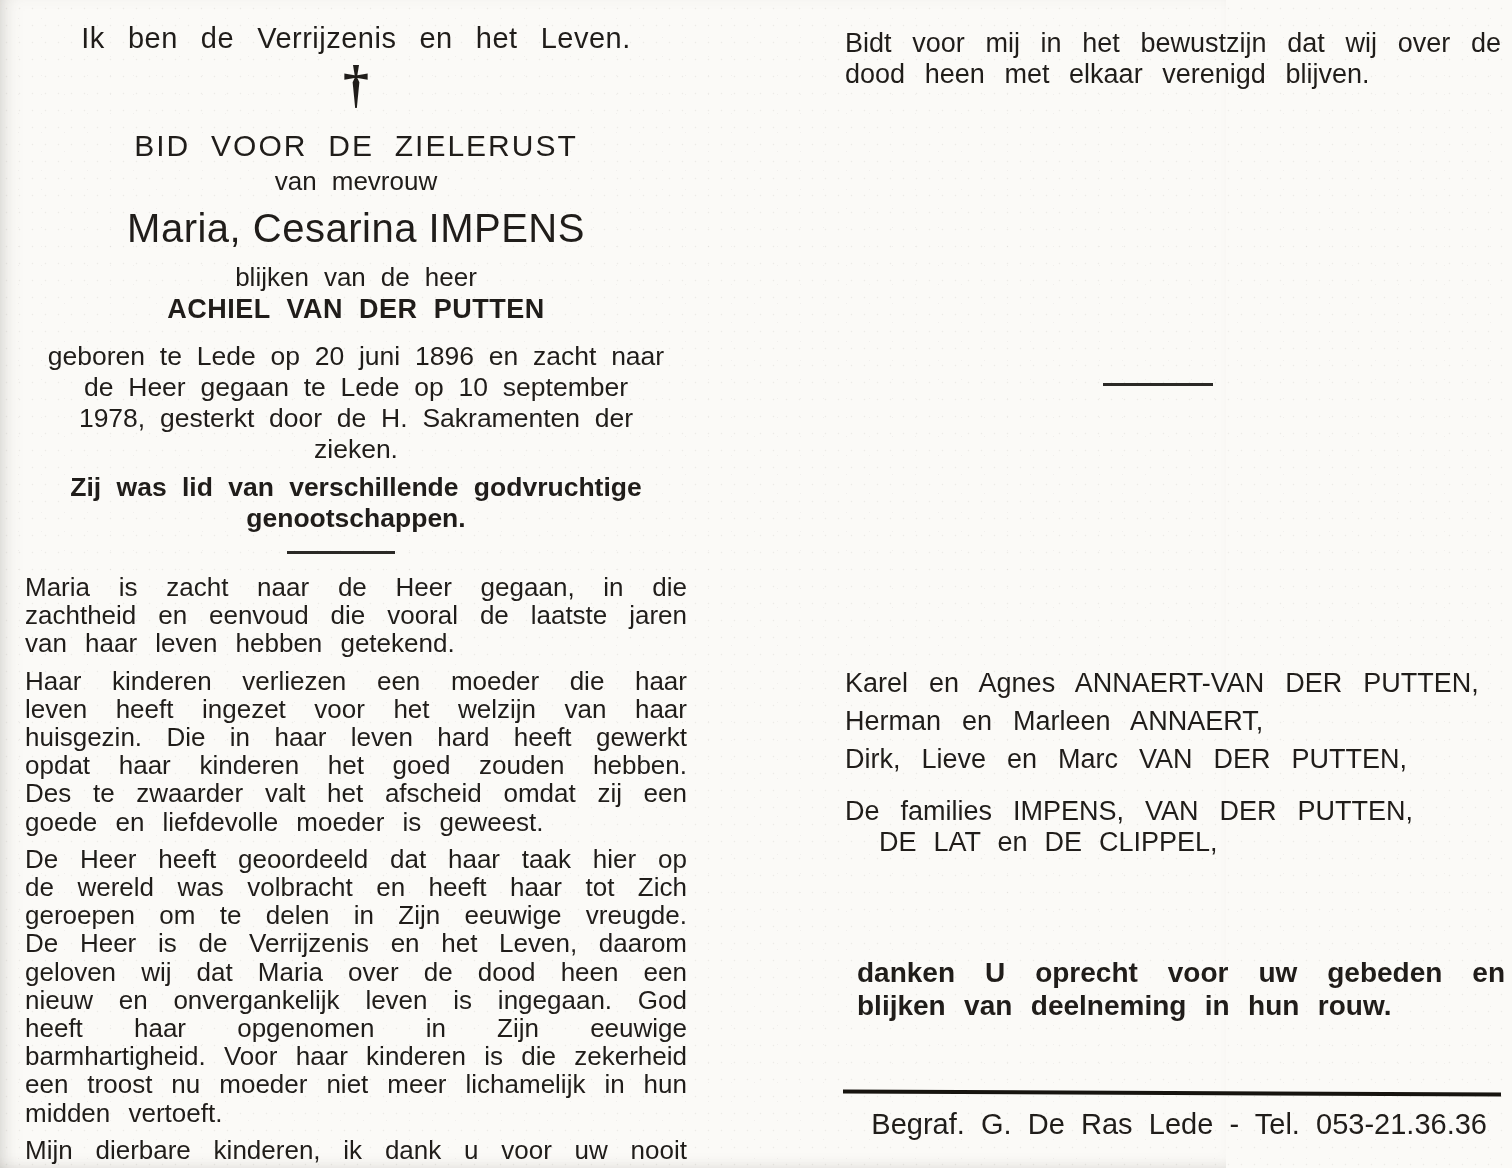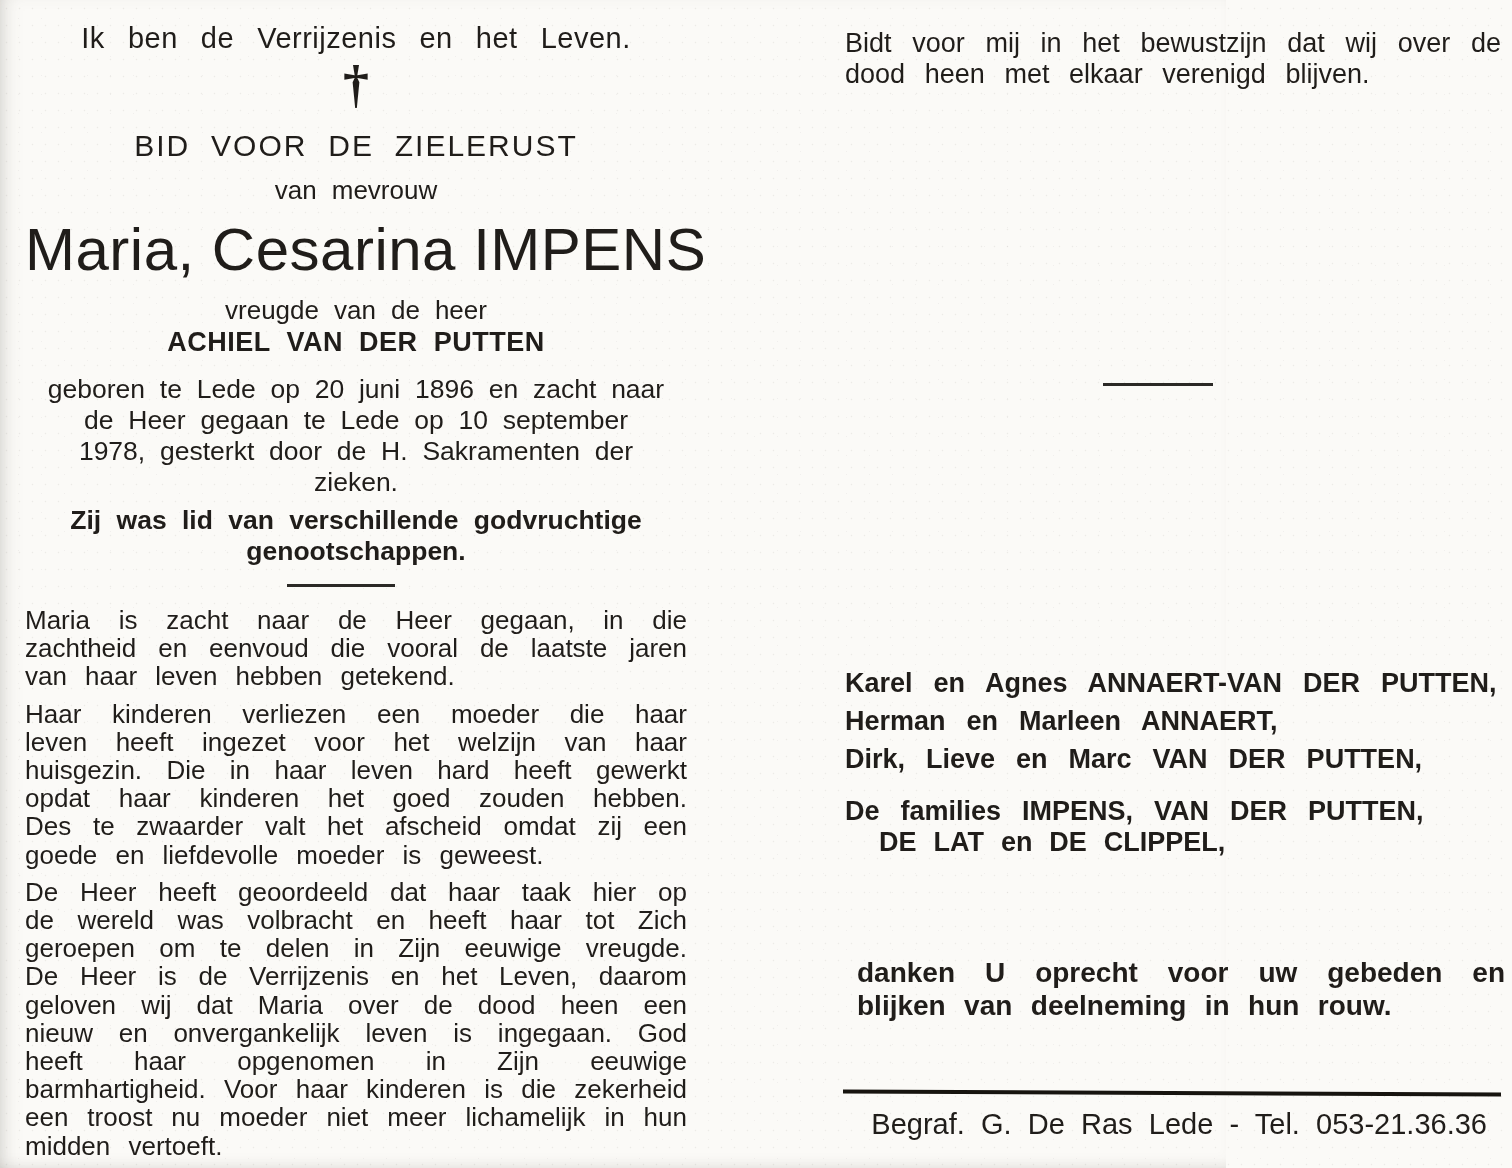--- a/index.html
+++ b/index.html
@@ -51,26 +51,26 @@
     margin-top: 16px;
     text-align: center;
     font-size: 30px;
     letter-spacing: 2px;
     word-spacing: 0.35em;
   }
   .pray-sub {
     text-align: center;
     font-size: 26px;
     word-spacing: 0.3em;
-    margin-top: 12px;
+    margin-top: 3px;
   }
   .deceased-name {
     margin-top: 9px;
     text-align: center;
-    font-size: 60px;
+    font-size: 40px;
     letter-spacing: 0.5px;
     white-space: nowrap;
   }
   .widow-line {
     margin-top: 11px;
     text-align: center;
     font-size: 26px;
     word-spacing: 0.3em;
   }
   .spouse-name {
@@ -132,21 +132,21 @@
     width: 110px;
   }
   .mourners {
     position: absolute;
     top: 668px;
     left: 0;
     width: 656px;
     font-size: 27px;
     line-height: 31px;
   }
-  .mourner-entry { margin-bottom: 7px; word-spacing: 0.5em; font-weight: bold; }
+  .mourner-entry { margin-bottom: 7px; word-spacing: 0.5em; }
   .mourner-entry .wrap-line { padding-left: 34px; word-spacing: 0.35em; }
   .mourner-entry.families-entry { margin-top: 21px; }
   .thanks-note {
     position: absolute;
     top: 956px;
     left: 12px;
     width: 648px;
     font-size: 28px;
     line-height: 33px;
     font-weight: bold;
@@ -181,21 +181,21 @@
     <div class="opening-quote">Ik ben de Verrijzenis en het Leven.</div>
 
     <div class="cross">†</div>
 
     <div class="pray-heading">BID VOOR DE ZIELERUST</div>
 
     <div class="pray-sub">van mevrouw</div>
 
     <div class="deceased-name">Maria, Cesarina IMPENS</div>
 
-    <div class="widow-line">vreugde van de heer</div>
+    <div class="widow-line">blijken van de heer</div>
 
     <div class="spouse-name">ACHIEL VAN DER PUTTEN</div>
 
     <div class="life-dates">geboren te Lede op 20 juni 1896 en zacht naar de Heer gegaan te Lede op 10 september 1978, gesterkt door de H. Sakramenten der zieken.</div>
 
     <div class="membership-note">Zij was lid van verschillende godvruchtige genootschappen.</div>
 
     <hr class="divider divider-left">
 
     <div class="body-text">

